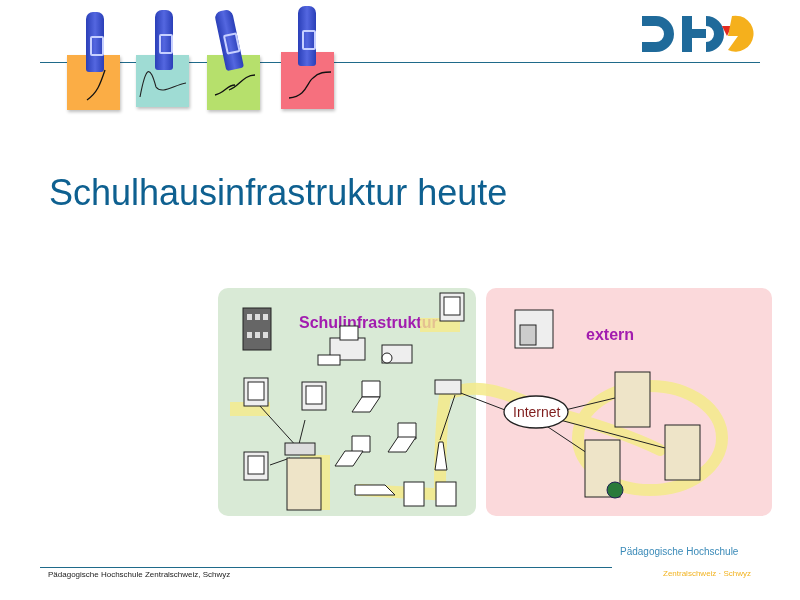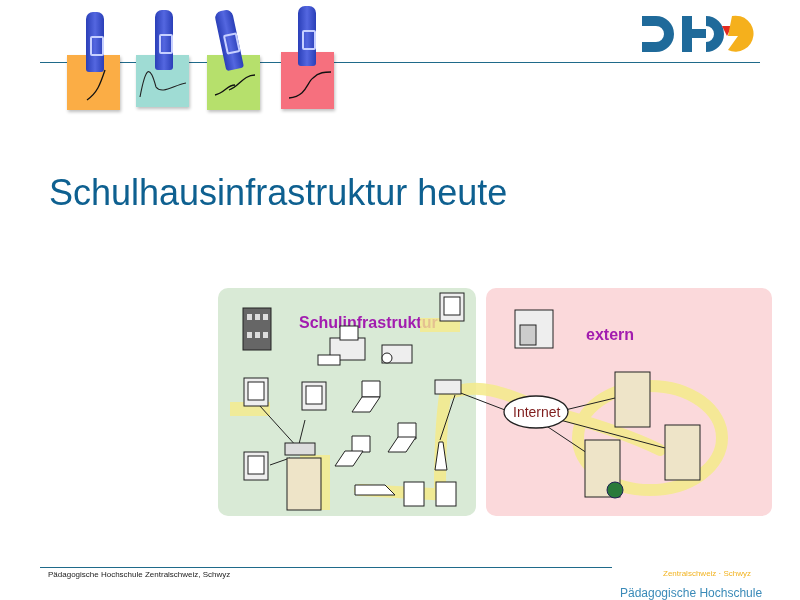--- a/index.html
+++ b/index.html
@@ -6,21 +6,21 @@
   body{width:800px;height:600px;position:relative;overflow:hidden;font-family:"Liberation Sans",sans-serif;}
   .topline{position:absolute;left:40px;top:62px;width:720px;height:1px;background:#1f6a8a;}
   .note{position:absolute;box-shadow:1px 2px 3px rgba(0,0,0,.25);}
   .clip{position:absolute;width:18px;height:60px;border-radius:7px 7px 3px 3px;background:linear-gradient(90deg,#2a3fb8,#5467e0 50%,#2a3fb8);}
   .clip:after{content:"";position:absolute;left:4px;top:24px;width:10px;height:16px;border:2px solid #c7d0ff;border-radius:2px;}
   .title{position:absolute;left:49px;top:172px;font-size:36px;font-weight:normal;color:#0e6090;letter-spacing:0px;}
   .panel{position:absolute;border-radius:10px;}
   .lbl{position:absolute;font-size:16px;font-weight:bold;color:#a21caf;}
   .botline{position:absolute;left:40px;top:567px;width:572px;height:1px;background:#1f6a8a;}
   .foot{position:absolute;left:40px;top:570px;font-size:8px;color:#222;padding-left:8px;}
-  .flogo1{position:absolute;left:620px;top:546px;font-size:12px;color:#3a8ab8;margin-top:40px;}
+  .flogo1{position:absolute;left:620px;top:546px;font-size:10px;color:#3a8ab8;}
   .flogo2{position:absolute;left:663px;top:569px;font-size:8px;color:#f2b320;}
 </style>
 </head>
 <body>
 
 <div class="topline"></div>
 
 <div>
   <div class="note" style="left:67px;top:55px;width:53px;height:55px;background:#fbad45;"></div>
   <svg style="position:absolute;left:67px;top:55px" width="53" height="55">

